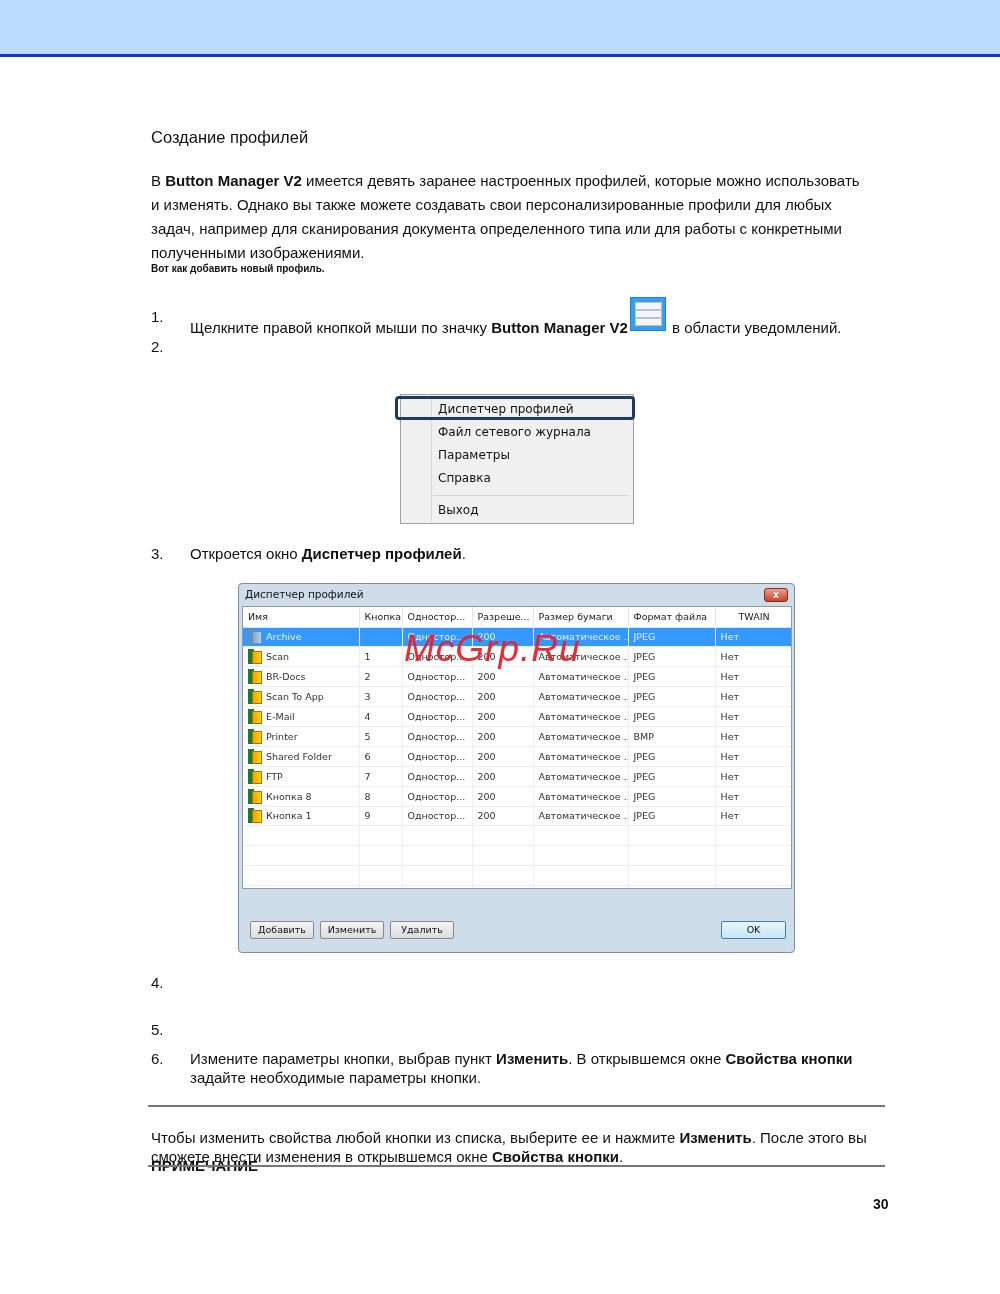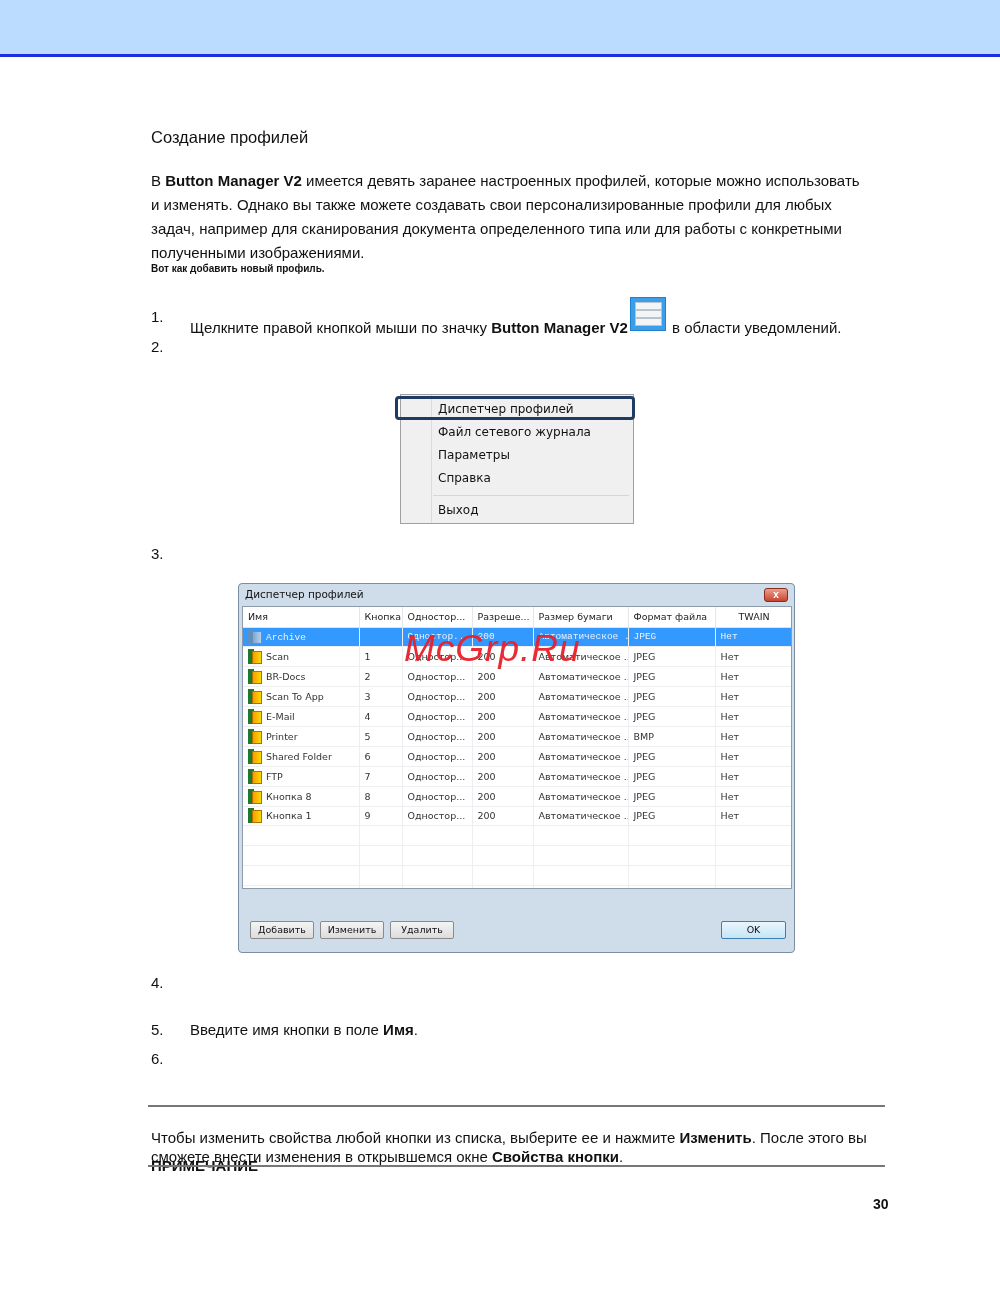--- a/index.html
+++ b/index.html
@@ -22,21 +22,21 @@
   .menu-hl { position: absolute; left: -6px; top: 1px; width: 240px; height: 24px; border: 3px solid #1f3a63; border-radius: 4px; }
   .menu-sep { position: absolute; left: 32px; right: 4px; top: 100px; border-top: 1px solid #d6d6d6; }
   
   .dlg { left: 238px; top: 583px; width: 557px; height: 370px; background: #cfdcea; border: 1px solid #7b8da3; border-radius: 4px; }
   .dlg-title { position: absolute; left: 6px; top: 4px; font-family: "DejaVu Sans", sans-serif; font-size: 10.5px; color: #111; }
   .dlg-close { position: absolute; right: 6px; top: 4px; width: 24px; height: 14px; background: linear-gradient(#e8a090,#c8452f); border: 1px solid #8b2a1c; border-radius: 3px; color: #fff; font-size: 10px; line-height: 12px; text-align: center; font-weight: bold; }
   .grid { position: absolute; left: 3px; top: 22px; width: 550px; height: 283px; background: #fff; border: 1px solid #8d9aaa; overflow: hidden; }
   .grid table { border-collapse: collapse; font-family: "DejaVu Sans", sans-serif; font-size: 9.5px; table-layout: fixed; width: 550px; }
   .grid th { height: 20px; font-weight: normal; text-align: left; padding-left: 5px; color: #222; border-right: 1px solid #e3e6ea; border-bottom: 1px solid #dfe3e8; background: #fff; white-space: nowrap; overflow: hidden; }
   .grid td { height: 19.9px; padding-left: 5px; border-right: 1px solid #eceef1; border-bottom: 1px solid #eceef1; color: #333; white-space: nowrap; overflow: hidden; }
-  .grid tr.sel td { background: #3399ff; color: #e8f2ff; font-family: Liberation Mono, monospace; }
+  .grid tr.sel td { background: #3399ff; color: #e8f2ff; }
   .fold { display: inline-block; width: 14px; height: 15px; vertical-align: -4px; margin-right: 4px; position: relative; }
   .fold .b { position: absolute; left: 0; top: 0; width: 6px; height: 15px; background: #1e7a2a; }
   .fold .f { position: absolute; left: 4px; top: 2px; width: 10px; height: 13px; background: linear-gradient(90deg,#f5a000,#ffd800); border: 1px solid #b07000; }
   .fold.arch .b { background: #5f8fbf; }
   .fold.arch .f { background: linear-gradient(90deg,#7aa8d6,#b8d0e8); border-color: #6a8fb5; }
   .btn { position: absolute; top: 337px; height: 18px; background: linear-gradient(#f4f4f4,#dcdcdc); border: 1px solid #8a8a8a; border-radius: 2px; font-family: "DejaVu Sans", sans-serif; font-size: 9.5px; text-align: center; line-height: 16px; color: #111; }
   .btn.ok { border-color: #3c7fb1; background: linear-gradient(#eaf6fd,#c4e5f6); }
   
   .rule { left: 148px; width: 737px; border-top: 2px solid #777; }
   .note-title { left: 151px; top: 1109px; font-size: 15px; font-weight: bold; margin-top: 48px; }
@@ -70,20 +70,21 @@
   <div class="menu-item" style="top:7px;">Диспетчер профилей</div>
   <div class="menu-item" style="top:30px;">Файл сетевого журнала</div>
   <div class="menu-item" style="top:53px;">Параметры</div>
   <div class="menu-item" style="top:76px;">Справка</div>
   <div class="menu-sep"></div>
   <div class="menu-item" style="top:108px;">Выход</div>
 </div>
 
 <div class="abs step" style="top:544px;left:0;width:1000px;height:22px;">
   <span class="num">3.</span>
+  <span class="txt"><span>Откроется окно </span><b>Диспетчер профилей</b><span>.</span></span>
 </div>
 
 <div class="abs dlg">
   <div class="dlg-title">Диспетчер профилей</div>
   <div class="dlg-close"><span>x</span></div>
   <div class="grid">
     <table>
       <colgroup>
         <col style="width:116px">
           <col style="width:43px">
@@ -241,25 +242,25 @@
 </div>
 
 <div class="abs watermark">McGrp.Ru</div>
 
 <div class="abs step" style="top:973px;left:0;width:1000px;height:40px;">
   <span class="num">4.</span>
 </div>
 
 <div class="abs step" style="top:1020px;left:0;width:1000px;height:22px;">
   <span class="num">5.</span>
-  <span class="txt"><span>Введите имя кнопки в поле </span><b>Имя</b><span>.</span></span>
 </div>
 
 <div class="abs step" style="top:1049px;left:0;width:1000px;height:40px;">
   <span class="num">6.</span>
+  <span class="txt" style="width:680px;"><span>Измените параметры кнопки, выбрав пункт </span><b>Изменить</b><span>. В открывшемся окне </span><b>Свойства кнопки</b><span> задайте необходимые параметры кнопки.</span></span>
 </div>
 
 <div class="abs rule" style="top:1105px;"></div>
 <div class="abs note-title">ПРИМЕЧАНИЕ</div>
 <div class="abs note-body"><span>Чтобы изменить свойства любой кнопки из списка, выберите ее и нажмите </span><b>Изменить</b><span>. После этого вы сможете внести изменения в открывшемся окне </span><b>Свойства кнопки</b><span>.</span></div>
 <div class="abs rule" style="top:1165px;"></div>
 
 <div class="abs page-num">30</div>
 
 </body></html>

